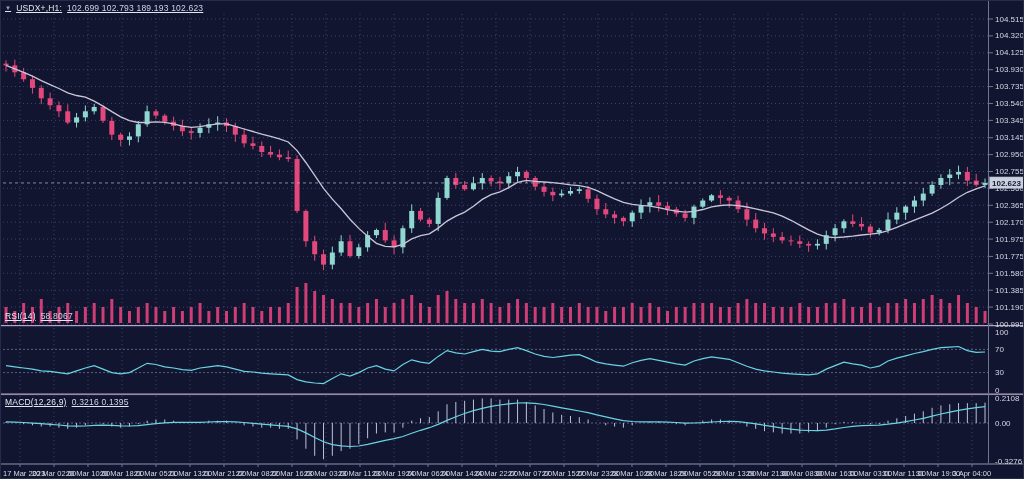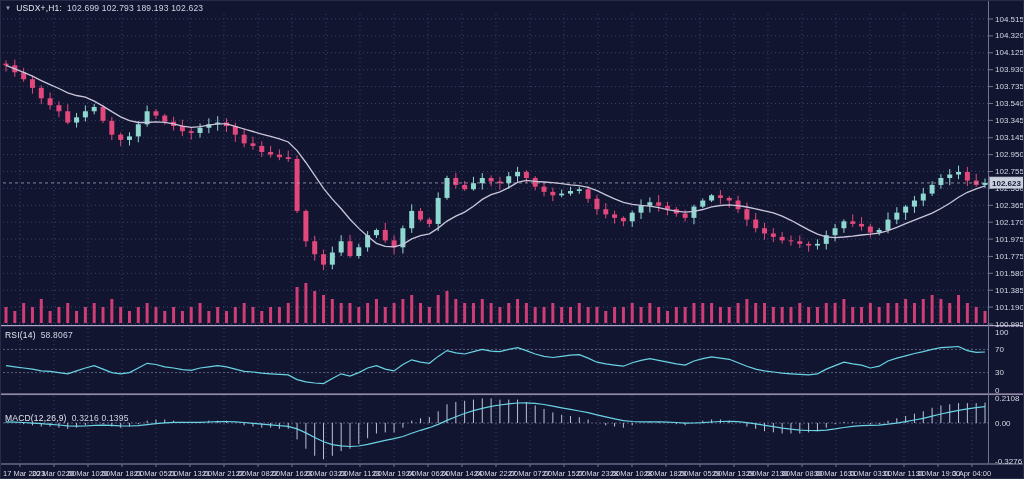--- a/index.html
+++ b/index.html
@@ -6,25 +6,25 @@
   .wrap{
     position:relative;width:1024px;height:479px;
     background:#12152f;overflow:hidden;box-sizing:border-box;
     border:1px solid #262b4a;
     font-family:"Liberation Sans",sans-serif;
   }
   svg{position:absolute;left:0;top:0;}
   .hdr{
     position:absolute;left:4px;font-size:8.5px;color:#e4e7f2;
     display:flex;gap:5px;align-items:center;pointer-events:none;
-    letter-spacing:.2px;white-space:nowrap;
+    letter-spacing:.2px;white-space:nowrap;text-decoration:underline;
   }
   .main-hdr{top:2px}
-  .rsi-hdr{top:329px}
-  .macd-hdr{top:412px}
+  .rsi-hdr{top:310px}
+  .macd-hdr{top:396px}
   .tri{font-size:6px;color:#9aa0b8;line-height:8px}
   .val{color:#cfd4e6}
 </style>
 </head>
 <body>
 
 <div class="wrap">
   <svg id="chart" width="1024" height="479" viewBox="0 0 1024 479">
       <rect x="0" y="0" width="1024" height="479" fill="#12152f"></rect>
       <g>

